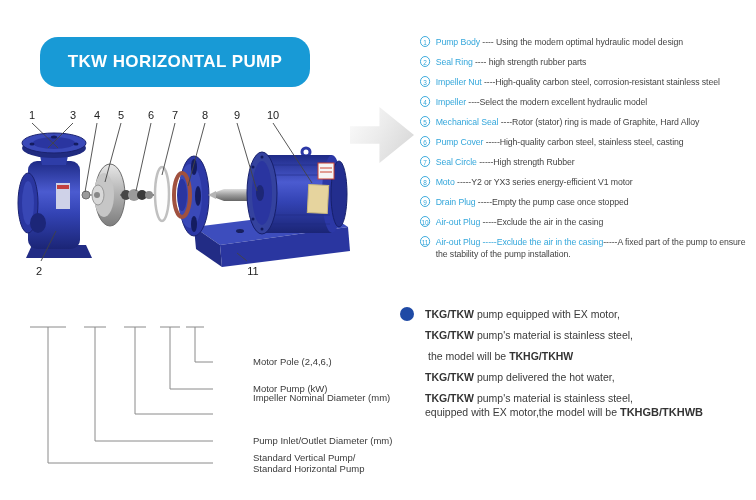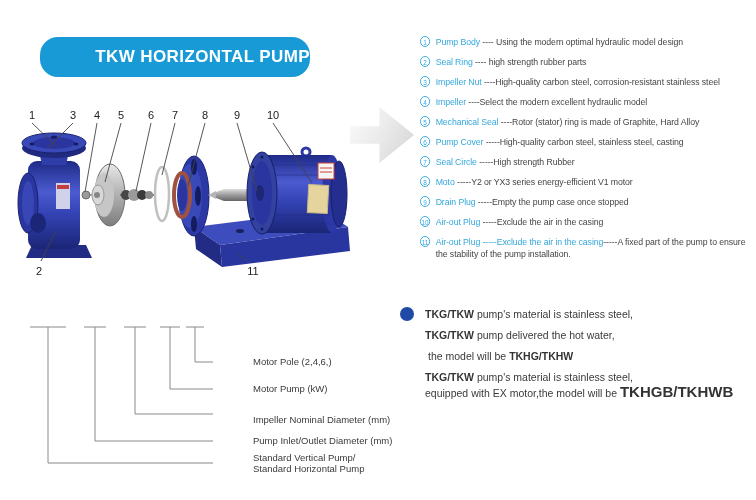--- a/index.html
+++ b/index.html
@@ -1,21 +1,21 @@
 <!DOCTYPE html>
 <html><head>
 <meta charset="utf-8">
 <style>
   html,body{margin:0;padding:0;background:#fff;}
   .page{position:relative;width:756px;height:500px;background:#ffffff;overflow:hidden;
         font-family:"Liberation Sans",sans-serif;color:#3f3f3f;}
 
   
-  .banner{position:absolute;left:40px;top:37px;width:270px;height:40px;background:#189ad6;
-          border-radius:18px;display:flex;align-items:center;justify-content:flex-end;}
+  .banner{position:absolute;left:40px;top:37px;width:270px;height:50px;background:#189ad6;
+          border-radius:18px;display:flex;align-items:center;justify-content:center;}
   .banner span{color:#fff;font-weight:bold;font-size:17px;letter-spacing:.4px;}
 
   
   .diagram-svg{position:absolute;left:8px;top:103px;}
 
   
   .big-arrow{position:absolute;left:350px;top:101px;width:64px;height:68px;
              background:linear-gradient(120deg,#fdfdfd 0%,#ececec 45%,#d2d2d2 100%);
              clip-path:polygon(0 37%,46% 37%,46% 9%,100% 50%,46% 91%,46% 63%,0 63%);}
 
@@ -35,21 +35,21 @@
   .model-row .m-series{margin-right:10px;}
   .model-svg{position:absolute;left:0;top:318px;}
   .model-label{position:absolute;left:217px;font-size:9.5px;color:#3a3a3a;white-space:nowrap;line-height:11px;margin-left:36px;}
 
   
   .note-bullet{position:absolute;left:400px;top:307px;width:14px;height:14px;border-radius:50%;background:#1f4aa5;}
   .notes{position:absolute;left:425px;top:308px;width:320px;font-size:10.5px;line-height:13px;color:#3a3a3a;}
   .note-line{margin-bottom:8px;}
   .note-line.tight{margin-bottom:1px;}
   .note-line b{font-weight:bold;color:#333;}
-  .note-line .big{font-size:15px;}
+  .note-line .big{font-size:11px;}
   .note-line.indent{padding-left:3px;}
 </style>
 </head>
 <body>
 
 <div class="page">
 
   <div class="banner">
     <span>TKW HORIZONTAL PUMP</span>
   </div>
@@ -260,29 +260,30 @@
         <line x1="170" y1="9" x2="170" y2="71"></line>
         <line x1="170" y1="71" x2="213" y2="71"></line>
       <line x1="186" y1="9" x2="204" y2="9"></line> 
         <line x1="195" y1="9" x2="195" y2="44"></line>
         <line x1="195" y1="44" x2="213" y2="44"></line>
     </g>
   </svg>
 
   <div class="model-label" style="top:356px">Motor Pole (2,4,6,)</div>
   <div class="model-label" style="top:383px">Motor Pump (kW)</div>
-  <div class="model-label" style="top:414px">Impeller Nominal Diameter (mm)</div>
+  <div class="model-label" style="top:392px">Impeller Nominal Diameter (mm)</div>
   <div class="model-label" style="top:452px">
     <div>Standard Vertical Pump/</div>
     <div>Standard Horizontal Pump</div>
   </div>
   <div class="model-label" style="top:435px">Pump Inlet/Outlet Diameter (mm)</div>
 
   <div class="note-bullet"></div>
   <div class="notes">
+    <div class="note-line"><b>TKG/TKW</b><span> pump equipped with EX motor,</span><b></b></div>
     <div class="note-line"><b>TKG/TKW</b><span> pump's material is stainless steel,</span><b></b></div>
+    <div class="note-line indent"><b></b><span>the model will be </span><b>TKHG/TKHW</b></div>
     <div class="note-line"><b>TKG/TKW</b><span> pump delivered the hot water,</span><b></b></div>
-    <div class="note-line indent"><b></b><span>the model will be </span><b>TKHG/TKHW</b></div>
     <div class="note-line tight"><b>TKG/TKW</b><span> pump's material is stainless steel,</span><b></b></div>
     <div class="note-line"><b></b><span>equipped with EX motor,the model will be </span><b class="big">TKHGB/TKHWB</b></div>
   </div>
 
 </div>
 
 </body></html>

